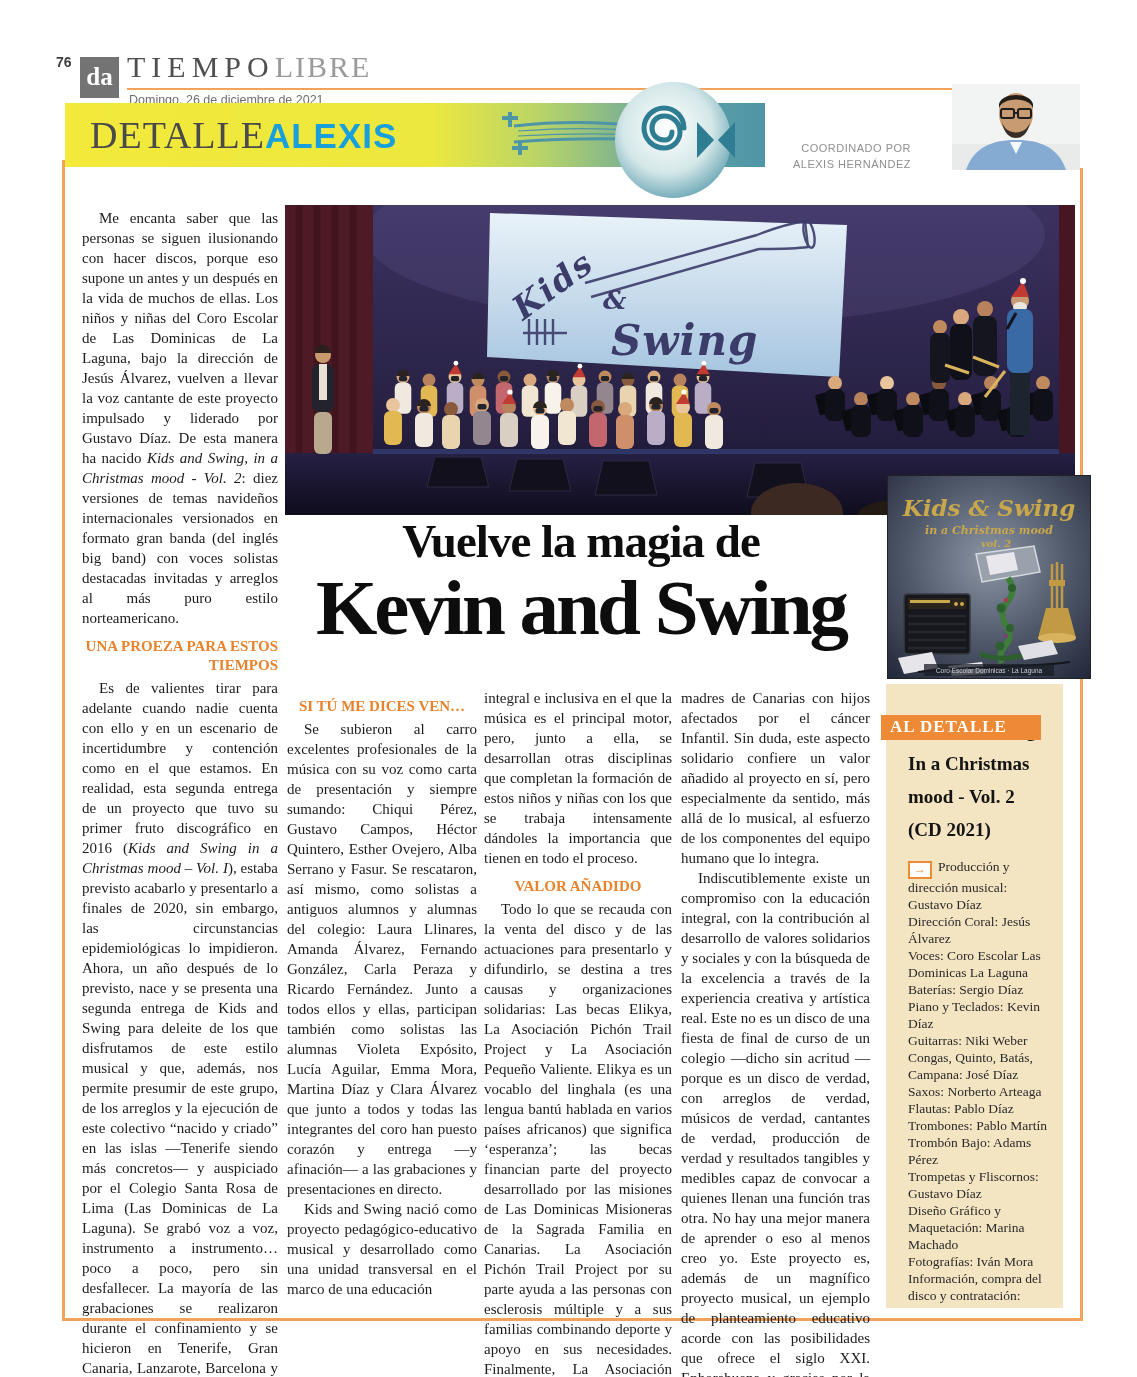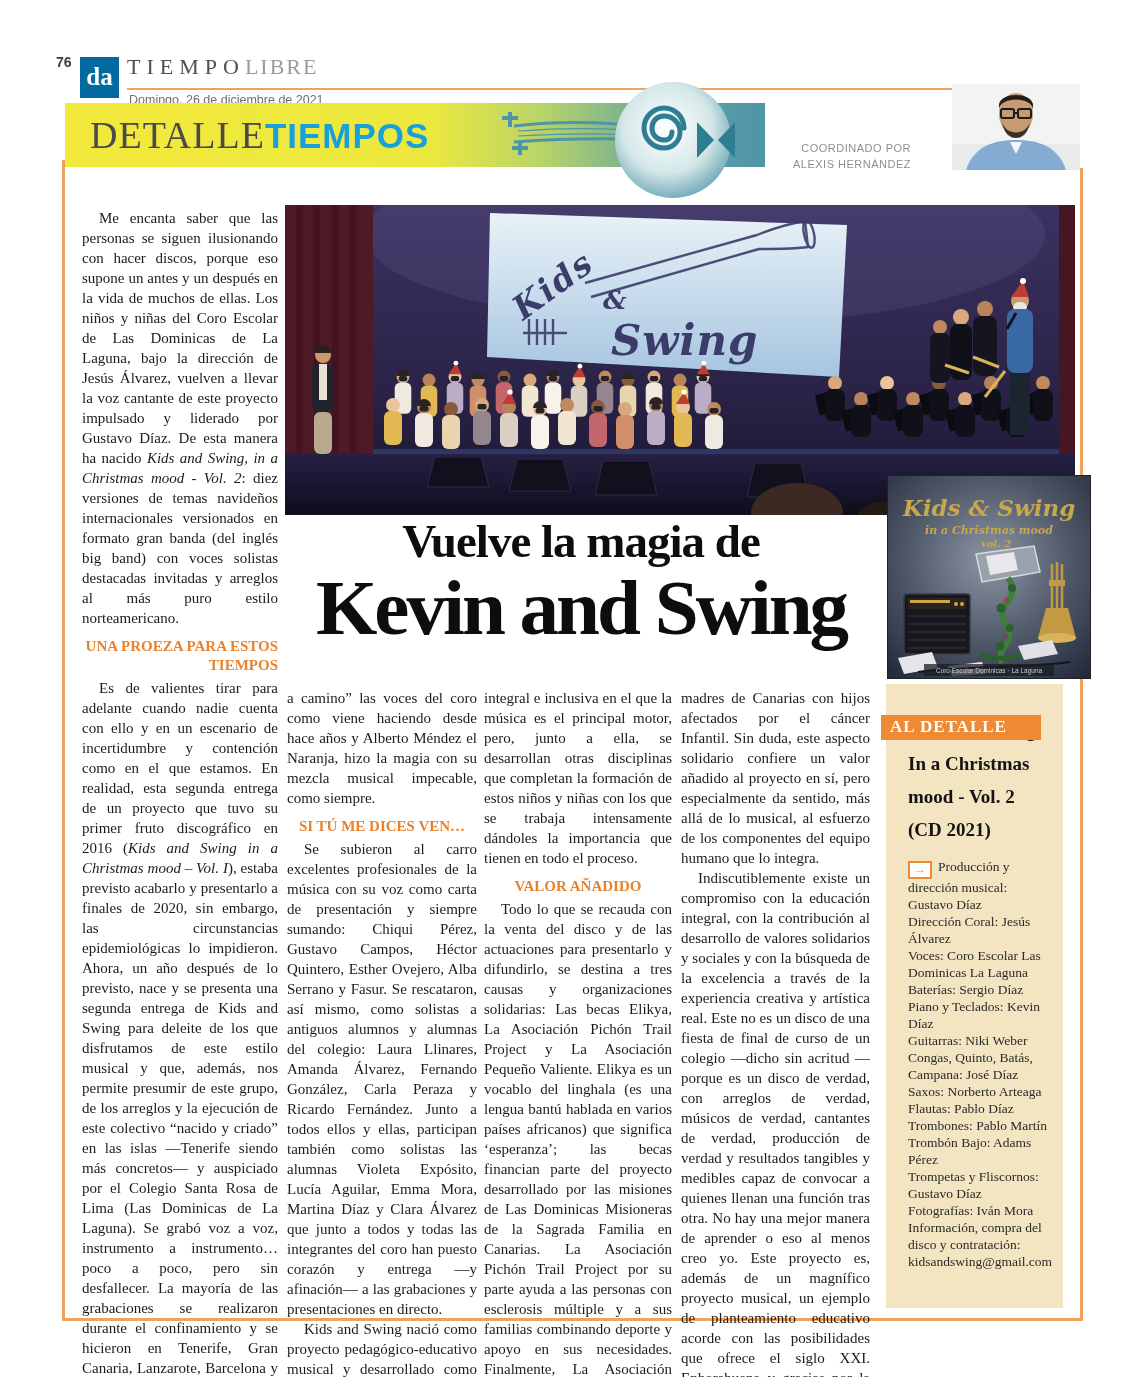--- a/index.html
+++ b/index.html
@@ -1,24 +1,24 @@
 <!DOCTYPE html>
 <html><head>
 <meta charset="utf-8">
 <style>
   html,body{margin:0;padding:0;background:#fff;}
   .page{position:relative;width:1137px;height:1377px;background:#fff;overflow:hidden;
         font-family:"Liberation Serif",serif;color:#1b1b1b;}
   
   .pagenum{position:absolute;left:56px;top:54px;font-family:"Liberation Sans",sans-serif;
            font-weight:bold;font-size:14px;color:#3d3d3d;}
-  .dalogo{position:absolute;left:80px;top:57px;width:39px;height:41px;background:#0369a1;
+  .dalogo{position:absolute;left:80px;top:57px;width:39px;height:41px;background:#737373;
           color:#fff;font-family:"Liberation Serif",serif;font-weight:bold;font-size:25px;
           text-align:center;line-height:40px;}
-  .masthead{position:absolute;left:127px;top:52px;font-size:22px;line-height:30px;white-space:nowrap;}
+  .masthead{position:absolute;left:127px;top:52px;font-size:30px;line-height:30px;white-space:nowrap;}
   .mast1{color:#4f4f4f;letter-spacing:6px;}
   .mast2{color:#9b9b9b;letter-spacing:2px;}
   .mastrule{position:absolute;left:127px;top:88px;width:953px;height:2px;background:#F0A35C;}
   .dateline{position:absolute;left:129px;top:93px;font-family:"Liberation Sans",sans-serif;
             font-size:12.5px;color:#6e6e6e;}
   
   .vline-l{position:absolute;left:62px;top:160px;width:3px;height:1160px;background:#F0A35C;}
   .vline-r{position:absolute;left:1080px;top:168px;width:3px;height:1152px;background:#F0A35C;}
   .hline-b{position:absolute;left:62px;top:1318px;width:1021px;height:3px;background:#F0A35C;}
   
@@ -79,21 +79,21 @@
   <div class="dalogo">da</div>
   <div class="masthead"><span class="mast1">TIEMPO</span><span class="mast2">LIBRE</span></div>
   <div class="mastrule"></div>
   <div class="dateline">Domingo, 26 de diciembre de 2021</div>
 
   <div class="vline-l"></div>
   <div class="vline-r"></div>
   <div class="hline-b"></div>
 
   <div class="banner">
-    <div class="banner-title"><span class="bt1">DETALLE</span><span class="bt2">TIEMPOS</span></div>
+    <div class="banner-title"><span class="bt1">DETALLE</span><span class="bt2">ALEXIS</span></div>
   </div>
   <svg class="timple" viewBox="0 0 270 135">
     <defs>
       <radialGradient id="blobG" cx="45%" cy="40%" r="70%">
         <stop offset="0" stop-color="#ffffff"></stop>
           <stop offset=".55" stop-color="#d4e7e8"></stop>
           <stop offset="1" stop-color="#4E95A7"></stop>
       </radialGradient>
     </defs>
     <g stroke="#4E95A7" fill="none">
@@ -458,21 +458,20 @@
     <div class="kicker">Vuelve la magia de</div>
     <div class="htitle">Kevin and Swing</div>
   </div>
 
   <div class="col col1">
       <p class="bodyp ind">Me encanta saber que las personas se siguen ilusionando con hacer discos, porque eso supone un antes y un después en la vida de muchos de ellas. Los niños y niñas del Coro Escolar de Las Dominicas de La Laguna, bajo la dirección de Jesús Álvarez, vuelven a llevar la voz cantante de este proyecto impulsado y liderado por Gustavo Díaz. De esta manera ha nacido <i>Kids and Swing, in a Christmas mood - Vol. 2</i>: diez versiones de temas navideños internacionales versionados en formato gran banda (del inglés big band) con voces solistas destacadas invitadas y arreglos al más puro estilo norteamericano.</p>
       <div class="subhead right">UNA PROEZA PARA ESTOS TIEMPOS</div>
       <p class="bodyp ind">Es de valientes tirar para adelante cuando nadie cuenta con ello y en un escenario de incertidumbre y contención como en el que estamos. En realidad, esta segunda entrega de un proyecto que tuvo su primer fruto discográfico en 2016 (<i>Kids and Swing in a Christmas mood – Vol. I</i>), estaba previsto acabarlo y presentarlo a finales de 2020, sin embargo, las circunstancias epidemiológicas lo impidieron. Ahora, un año después de lo previsto, nace y se presenta una segunda entrega de Kids and Swing para deleite de los que disfrutamos de este estilo musical y que, además, nos permite presumir de este grupo, de los arreglos y la ejecución de este colectivo “nacido y criado” en las islas —Tenerife siendo más concretos— y auspiciado por el Colegio Santa Rosa de Lima (Las Dominicas de La Laguna). Se grabó voz a voz, instrumento a instrumento… poco a poco, pero sin desfallecer. La mayoría de las grabaciones se realizaron durante el confinamiento y se hicieron en Tenerife, Gran Canaria, Lanzarote, Barcelona y La Habana (Cuba). Instrumentistas y cantantes se esmeraron para obtener un resultado brillante. Gustavo se encargó de producirlo musicalmente y gestionar las grabaciones; Jesús Álvarez “metió</p>
     </div>
   <div class="col col2">
-      <p class="bodyp">a camino” las voces del coro como viene haciendo desde hace años y Alberto Méndez el Naranja, hizo la magia con su mezcla musical impecable, como siempre.</p>
       <div class="subhead center">SI TÚ ME DICES VEN…</div>
       <p class="bodyp ind">Se subieron al carro excelentes profesionales de la música con su voz como carta de presentación y siempre sumando: Chiqui Pérez, Gustavo Campos, Héctor Quintero, Esther Ovejero, Alba Serrano y Fasur. Se rescataron, así mismo, como solistas a antiguos alumnos y alumnas del colegio: Laura Llinares, Amanda Álvarez, Fernando González, Carla Peraza y Ricardo Fernández. Junto a todos ellos y ellas, participan también como solistas las alumnas Violeta Expósito, Lucía Aguilar, Emma Mora, Martina Díaz y Clara Álvarez que junto a todos y todas las integrantes del coro han puesto corazón y entrega —y afinación— a las grabaciones y presentaciones en directo.</p>
       <p class="bodyp ind">Kids and Swing nació como proyecto pedagógico-educativo musical y desarrollado como una unidad transversal en el marco de una educación</p>
     </div>
   <div class="col col3">
       <p class="bodyp">integral e inclusiva en el que la música es el principal motor, pero, junto a ella, se desarrollan otras disciplinas que completan la formación de estos niños y niñas con los que se trabaja intensamente dándoles la importancia que tienen en todo el proceso.</p>
       <div class="subhead center">VALOR AÑADIDO</div>
       <p class="bodyp ind">Todo lo que se recauda con la venta del disco y de las actuaciones para presentarlo y difundirlo, se destina a tres causas y organizaciones solidarias: Las becas Elikya, La Asociación Pichón Trail Project y La Asociación Pequeño Valiente. Elikya es un vocablo del linghala (es una lengua bantú hablada en varios países africanos) que significa ‘esperanza’; las becas financian parte del proyecto desarrollado por las misiones de Las Dominicas Misioneras de la Sagrada Familia en Canarias. La Asociación Pichón Trail Project por su parte ayuda a las personas con esclerosis múltiple y a sus familias combinando deporte y apoyo en sus necesidades. Finalmente, La Asociación Pequeño Valiente es una asociación autonómica sin ánimo de lucro formada por padres y</p>
     </div>
   <div class="col col4">
@@ -489,18 +488,19 @@
         <div class="credit">Voces: Coro Escolar Las Dominicas La Laguna</div>
         <div class="credit">Baterías: Sergio Díaz</div>
         <div class="credit">Piano y Teclados: Kevin Díaz</div>
         <div class="credit">Guitarras: Niki Weber</div>
         <div class="credit">Congas, Quinto, Batás, Campana: José Díaz</div>
         <div class="credit">Saxos: Norberto Arteaga</div>
         <div class="credit">Flautas: Pablo Díaz</div>
         <div class="credit">Trombones: Pablo Martín</div>
         <div class="credit">Trombón Bajo: Adams Pérez</div>
         <div class="credit">Trompetas y Fliscornos: Gustavo Díaz</div>
+        <div class="credit">Diseño Gráfico y Maquetación: Marina Machado</div>
         <div class="credit">Fotografías: Iván Mora</div>
         <div class="credit">Información, compra del disco y contratación: kidsandswing@gmail.com</div>
       </div>
   </div>
 
 </div>
 
 </body></html>

